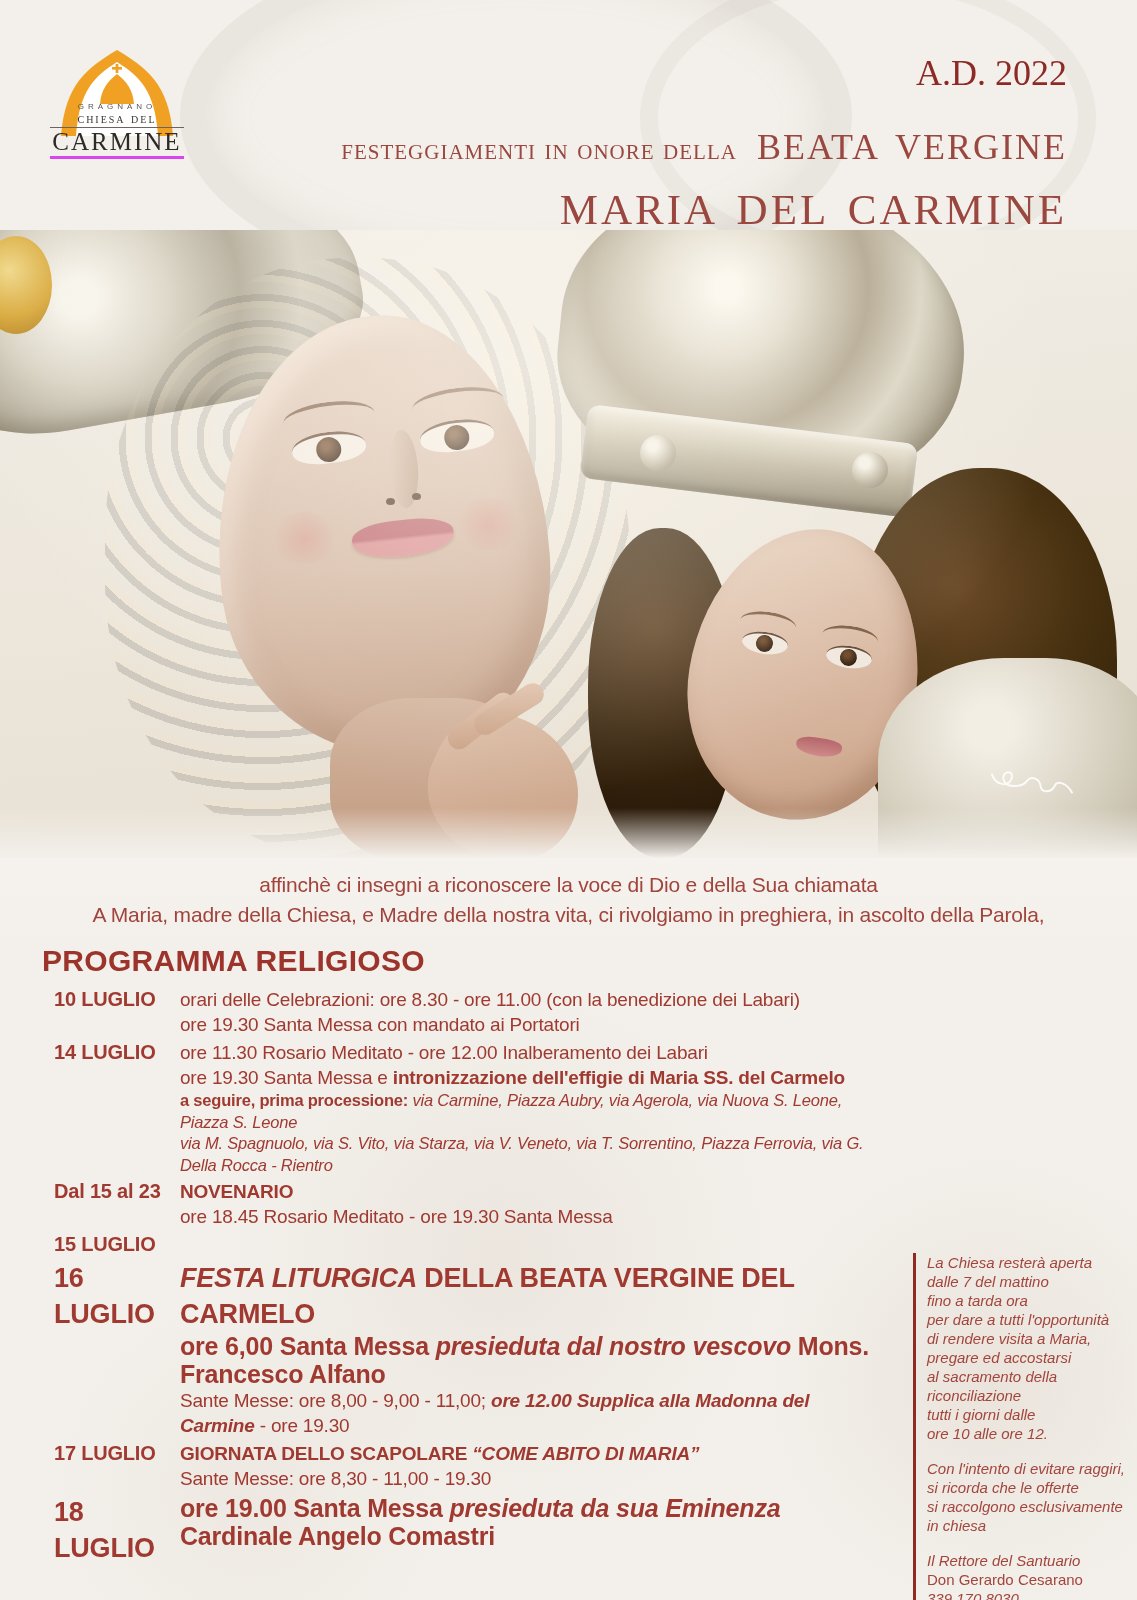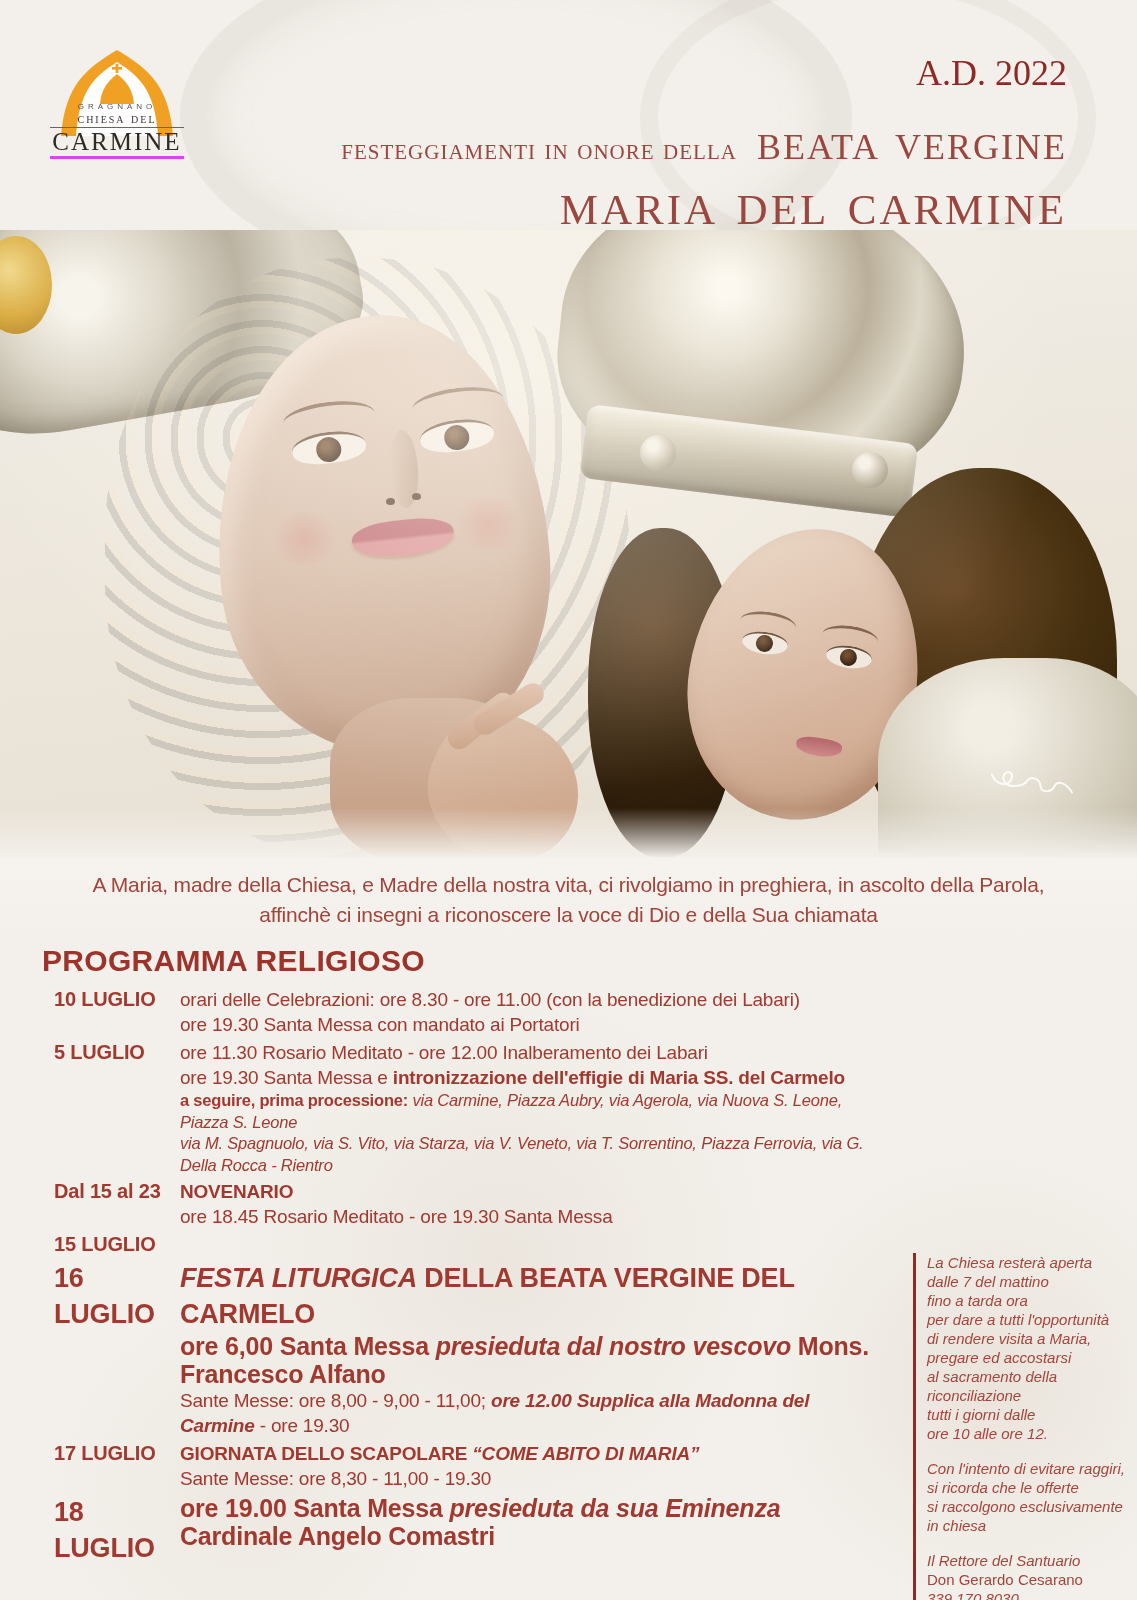--- a/index.html
+++ b/index.html
@@ -197,36 +197,36 @@
       </svg>
     </div>
     <div class="photo-fade"></div>
   </div>
 
   <div class="ghost g1"></div>
   <div class="ghost g2"></div>
   <div class="ghost g3"></div>
 
   <div class="intro">
+    <div>affinchè ci insegni a riconoscere la voce di Dio e della Sua chiamata</div>
     <div>A Maria, madre della Chiesa, e Madre della nostra vita,  ci rivolgiamo in preghiera, in ascolto della Parola,</div>
-    <div>affinchè ci insegni a riconoscere la voce di Dio e della Sua chiamata</div>
   </div>
 
   <div class="program">
     <div class="program-heading">PROGRAMMA RELIGIOSO</div>
     <div class="rows">
         <div class="row">
           <div class="date">10 LUGLIO</div>
           <div class="lines">
             <div class="ln"><span class="s-r">orari delle Celebrazioni: ore 8.30 - ore 11.00 (con la benedizione dei Labari)</span></div>
             <div class="ln"><span class="s-r">ore 19.30 Santa Messa con mandato ai Portatori</span></div>
           </div>
         </div>
         <div class="row">
-          <div class="date">5 LUGLIO</div>
+          <div class="date">14 LUGLIO</div>
           <div class="lines">
             <div class="ln"><span class="s-r">ore 11.30 Rosario Meditato - ore 12.00 Inalberamento dei Labari</span></div>
             <div class="ln"><span class="s-r">ore 19.30 Santa Messa e </span><span class="s-b">intronizzazione dell'effigie di Maria SS. del Carmelo</span></div>
             <div class="ln-sm"><span class="s-b">a seguire, prima processione: </span><span class="s-i">via Carmine, Piazza Aubry, via Agerola, via Nuova S. Leone, Piazza S. Leone</span></div>
             <div class="ln-sm"><span class="s-i">via M. Spagnuolo, via S. Vito, via Starza, via V. Veneto, via T. Sorrentino, Piazza Ferrovia, via G. Della Rocca - Rientro</span></div>
           </div>
         </div>
         <div class="row">
           <div class="date">Dal 15 al 23</div>
           <div class="lines">

